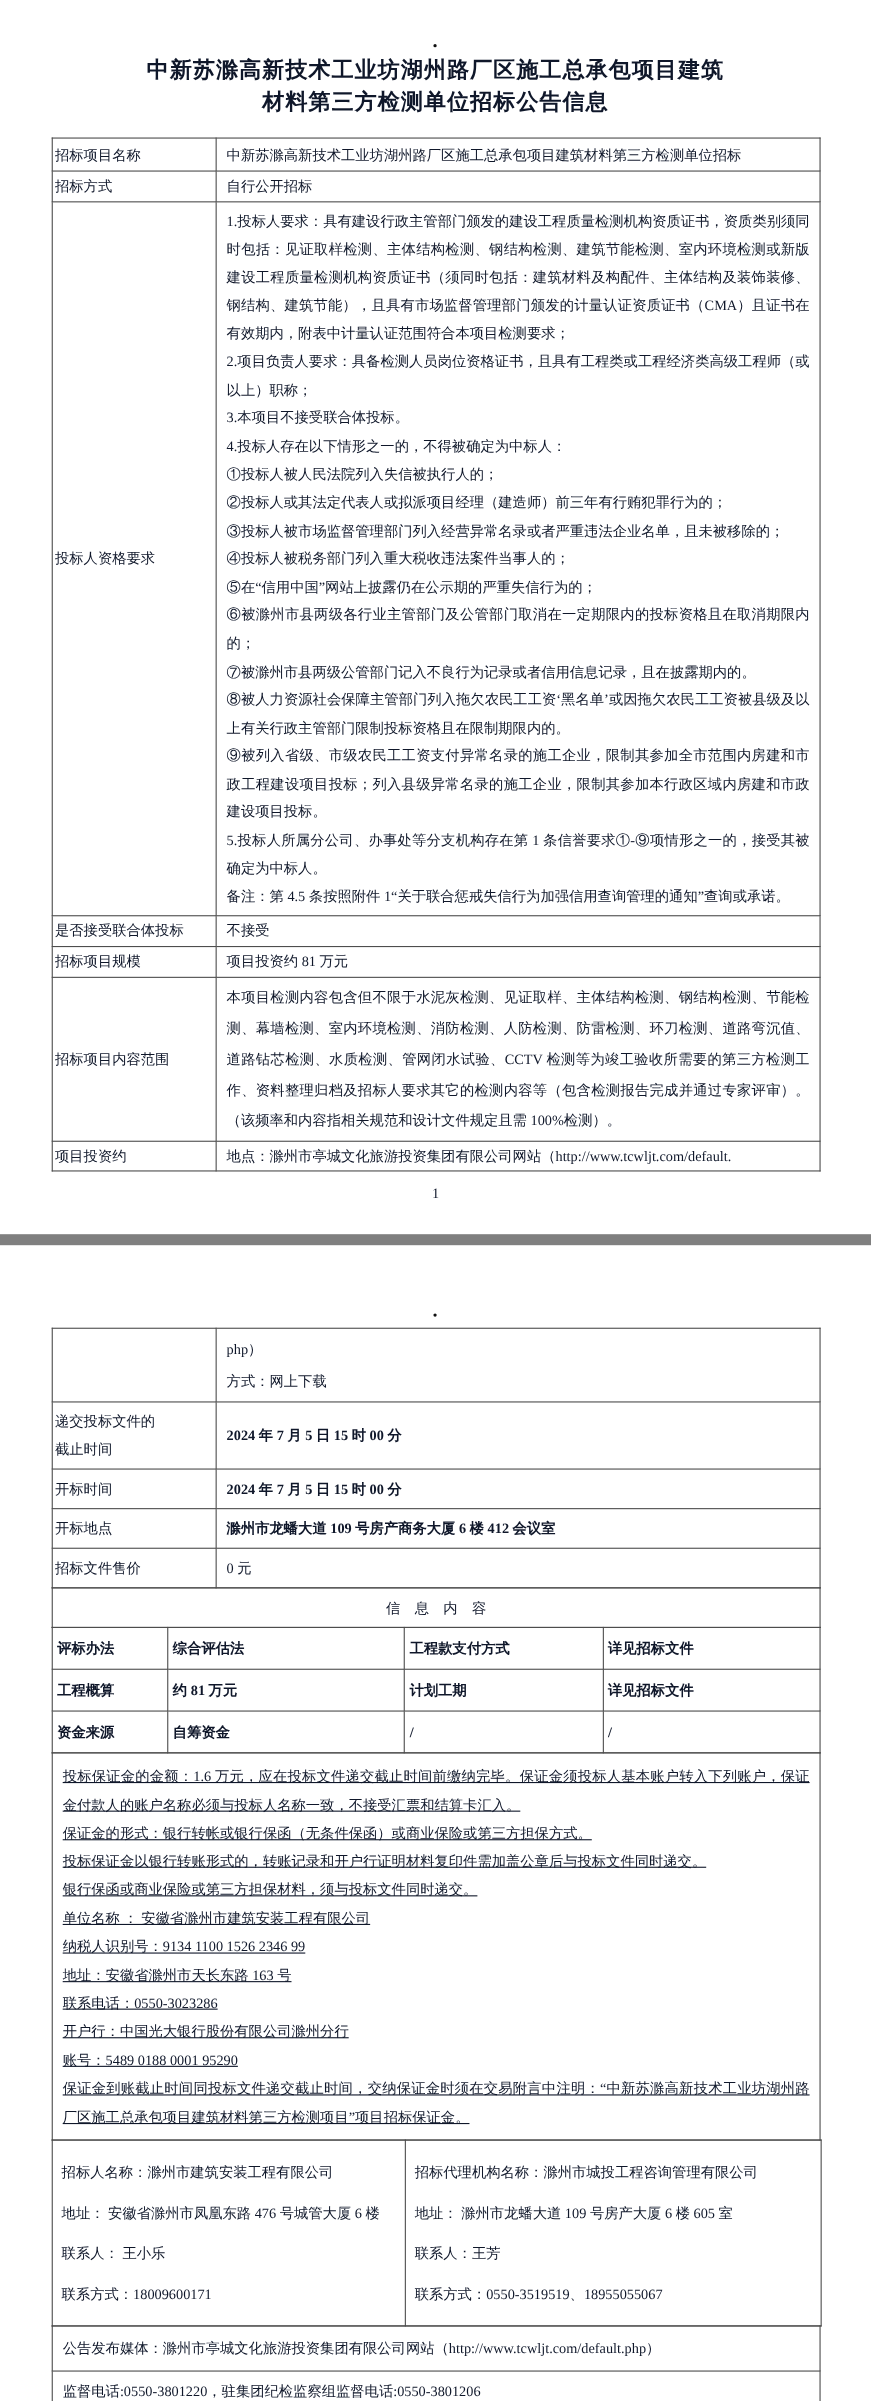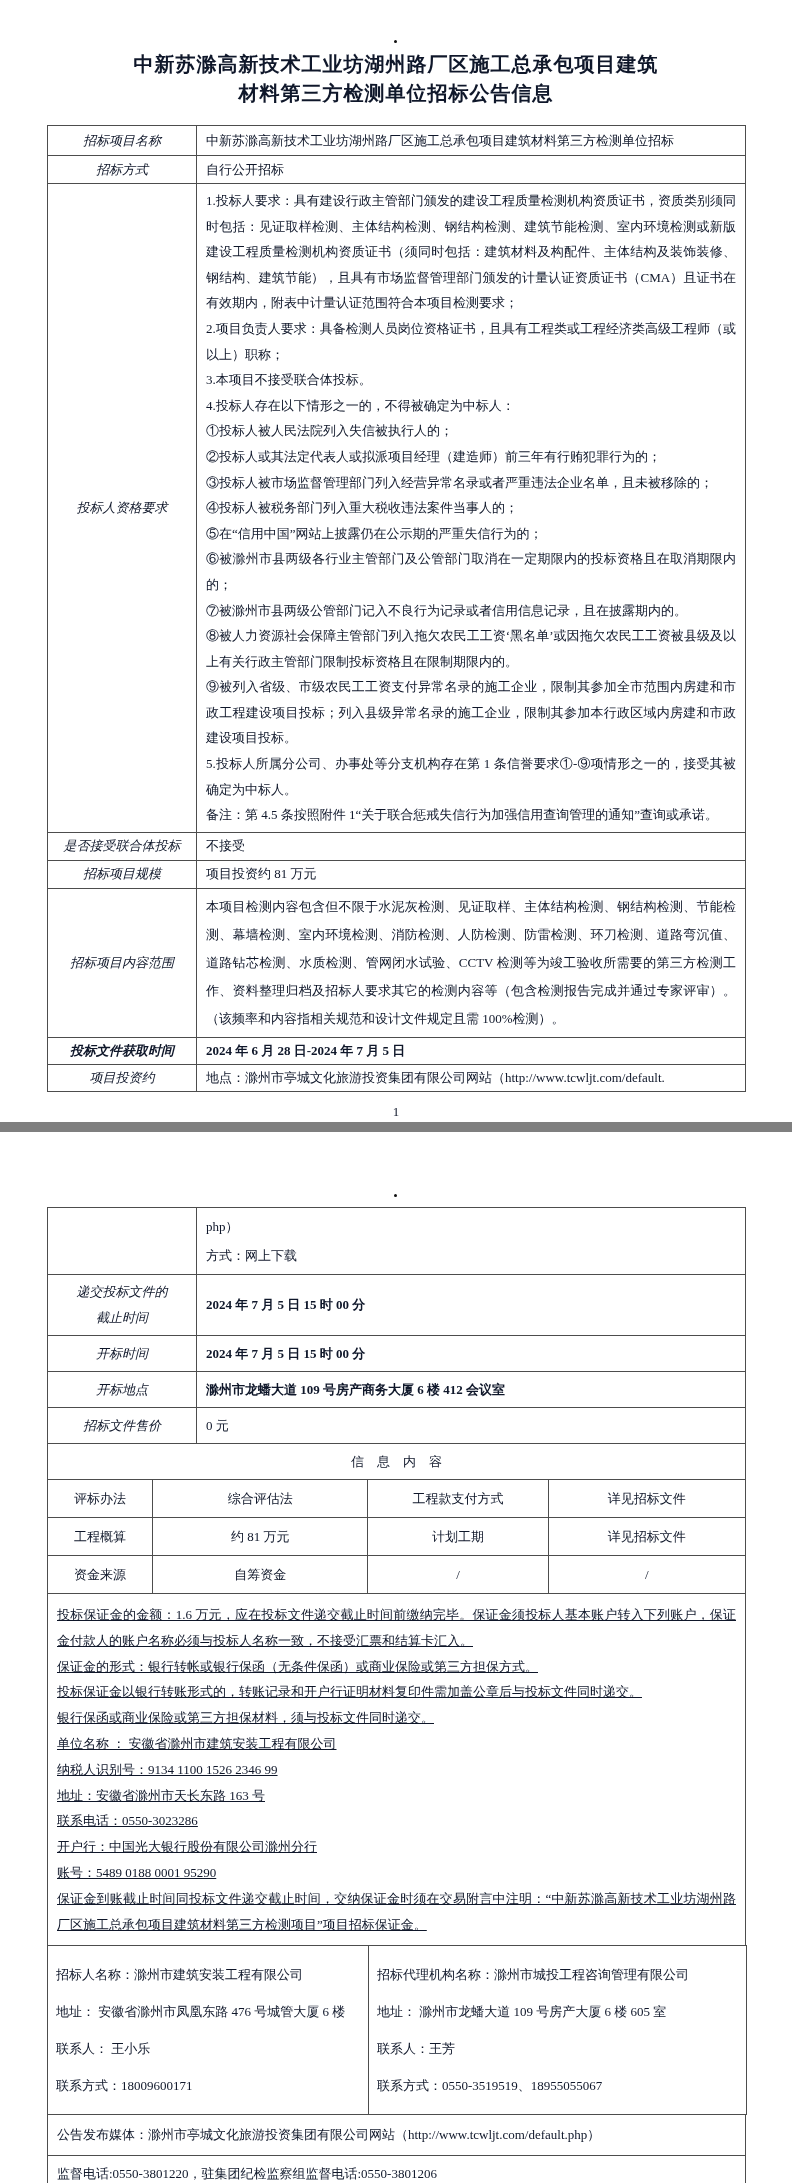--- a/index.html
+++ b/index.html
@@ -14,37 +14,37 @@
   .separator { position:absolute; top:1122px; left:0; width:792px; height:10px; background:#7f7f7f; }
   .page2 { top:1132px; height:1051px; }
   .dot { position:absolute; width:3px; height:3px; background:#111; border-radius:50%; left:394px; }
   .dot-p1 { top:40px; }
   .dot-p2 { top:62px; }
   .doc-title { margin-top:50px; text-align:center; font-weight:bold; font-size:20px; line-height:29px; letter-spacing:1px; }
   table { border-collapse:collapse; table-layout:fixed; width:699px; margin-left:47px; font-size:13px; }
   .t-join { margin-top:-1px; }
   td { border:1px solid #4d4d4d; vertical-align:middle; }
   .t1 { margin-top:17px; }
-  td.lbl { width:149px; text-align:center; padding:4px 2px;font-style:italic; }
+  td.lbl { width:149px; text-align:left; padding:4px 2px; }
   td.val { padding:4px 9px; text-align:left; }
   .h30 { height:30px; } .h28 { height:28px; } .h26 { height:26px; }
   .qual { padding:5px 9px 6px 9px; }
   .qual p { line-height:25.6px; text-align:justify; }
   .scope p { line-height:28px; text-align:justify; }
   .bold { font-weight:bold; }
   .pagenum { text-align:center; font-size:13px; margin-top:12px; font-family:"Liberation Serif","DejaVu Serif",serif; }
   
   .t2 { margin-top:75px; }
   .two-line { line-height:29px; }
   .lbl .two-line { line-height:26px; }
   .h58 { height:58px; } .h56 { height:56px; } .h36 { height:36px; }
   .info-head { height:36px; text-align:center; }
   .info-head span { letter-spacing:13px; margin-right:-13px; }
   .c4-1 { width:105px; } .c4-2 { width:215px; } .c4-3 { width:180px; } .c4-4 { width:197px; }
-  .t-info td { height:38px; text-align:center; padding:2px 4px; }
+  .t-info td { height:38px; padding:2px 4px;font-weight:bold; }
   .deposit { padding:8px 9px;text-decoration:underline; }
   .deposit p { line-height:25.8px; text-align:justify; }
   .contact { vertical-align:top; padding:10px 8px; }
   .contact p { line-height:37px; }
   .c2-l { width:321px; }
   .c2-r { width:378px; }
   .foot-row td { padding:6px 9px; }
   .foot-media { height:41px; }
   .foot-phone { height:37px; }
 </style>
@@ -99,24 +99,20 @@
         <td class="lbl h28">招标项目规模</td>
         <td class="val">项目投资约 81 万元</td>
       </tr>
       <tr>
         <td class="lbl">招标项目内容范围</td>
         <td class="val qual scope">
           <p>本项目检测内容包含但不限于水泥灰检测、见证取样、主体结构检测、钢结构检测、节能检测、幕墙检测、室内环境检测、消防检测、人防检测、防雷检测、环刀检测、道路弯沉值、道路钻芯检测、水质检测、管网闭水试验、CCTV 检测等为竣工验收所需要的第三方检测工作、资料整理归档及招标人要求其它的检测内容等（包含检测报告完成并通过专家评审）。（该频率和内容指相关规范和设计文件规定且需 100%检测）。</p>
         </td>
       </tr>
       <tr>
-        <td class="lbl h26 bold">投标文件获取时间</td>
-        <td class="val bold">2024 年 6 月 28 日-2024 年 7 月 5 日</td>
-      </tr>
-      <tr>
         <td class="lbl h26">项目投资约</td>
         <td class="val">地点：滁州市亭城文化旅游投资集团有限公司网站（http://www.tcwljt.com/default.</td>
       </tr>
     </tbody>
       </table>
 
     <div class="pagenum">1</div>
   </div>
 
   <div class="separator"></div>

